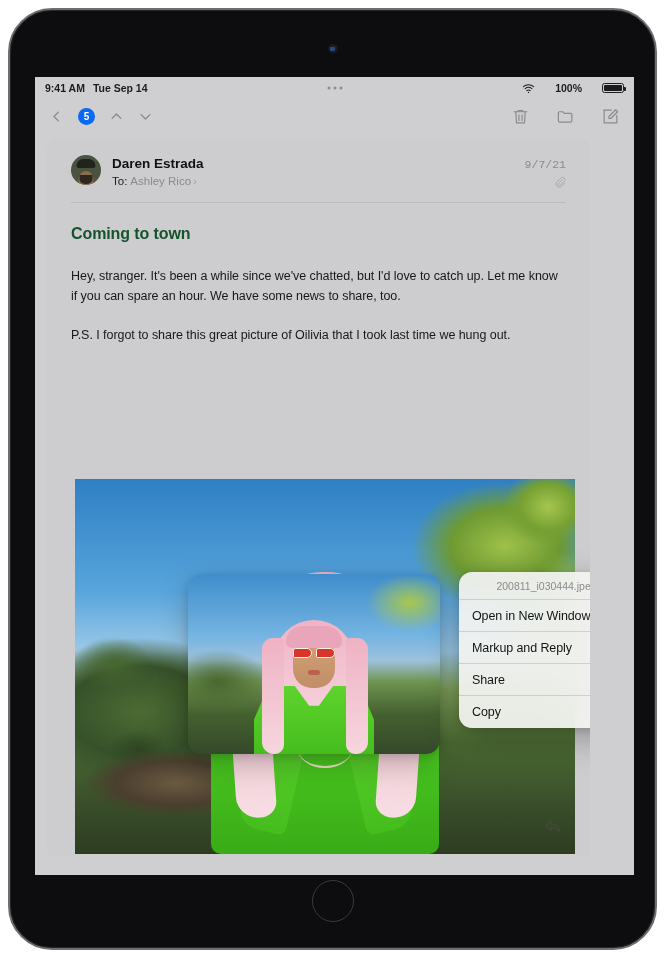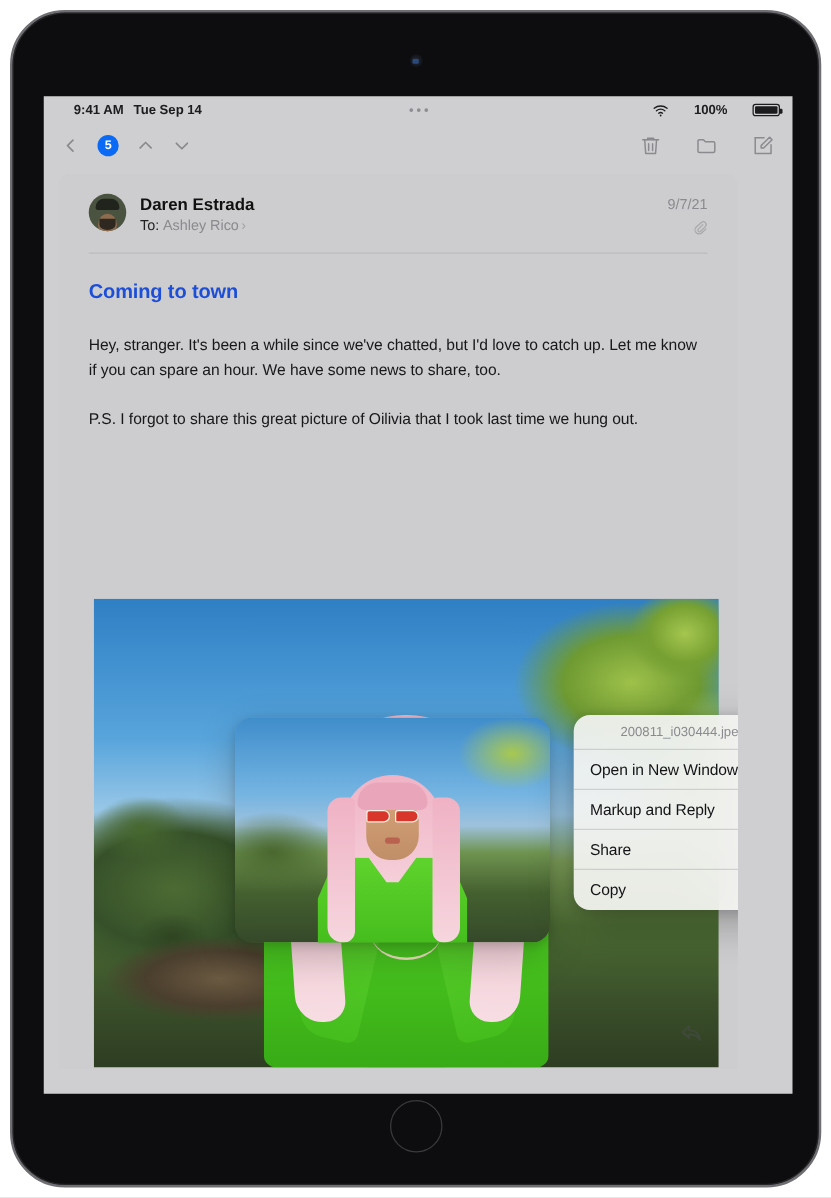--- a/index.html
+++ b/index.html
@@ -56,21 +56,21 @@
 
   
   .statusbar {
     position: relative;
     height: 22px;
     display: flex; align-items: center;
     padding: 0 10px;
     font-size: 10.5px; font-weight: bold;
     color: #1c1c1e;
   }
-  .sb-left { display: flex; gap: 8px; align-items: center; margin-left: 14px; }
+  .sb-left { display: flex; gap: 8px; align-items: center; }
   .sb-center {
     position: absolute; left: 50%; top: 50%;
     transform: translate(-50%,-50%);
     display: flex; gap: 3px;
   }
   .sb-center span {
     width: 3px; height: 3px; border-radius: 50%;
     background: #8d8d92;
   }
   .sb-right {
@@ -142,28 +142,28 @@
     transform: translateX(-50%);
     width: 13px; height: 9px; border-radius: 0 0 50% 50%;
     background: #2e2820;
   }
   .who { flex: 1; min-width: 0; }
   .sender { font-size: 13.5px; font-weight: bold; color: #111; line-height: 17px; }
   .recip { font-size: 11.5px; line-height: 17px; margin-top: 1px; }
   .recip .lbl { color: #222; }
   .recip .nm { color: #8a8a8f; margin-left: 3px; }
   .recip .arr { color: #a2a2a7; margin-left: 2px; }
-  .meta { text-align: right; flex: none; padding-top: 1px; }
+  .meta { text-align: right; flex: none; padding-top: 1px; font-family: Liberation Mono, monospace; }
   .date { font-size: 11.5px; color: #8a8a8f; line-height: 17px; }
   .clip { margin-top: 3px; display: flex; justify-content: flex-end; opacity: .55; }
 
   .divider { height: 1px; background: #bcbcbe; margin: 0 24px; }
 
   .body-area { padding: 22px 24px 0 24px; }
-  .subject { font-size: 16px; font-weight: bold; color: #1d4ed8; letter-spacing: -.1px; }
+  .subject { font-size: 16px; font-weight: bold; color: #14532d; letter-spacing: -.1px; }
   .para {
     font-size: 12.5px; color: #18181a; line-height: 19.5px;
     margin-top: 24px; letter-spacing: -.05px;
   }
   .para.second { margin-top: 20px; }
 
   
   .photo-wrap {
     position: absolute; left: 28px; top: 340px;
     width: 500px; height: 375px;

